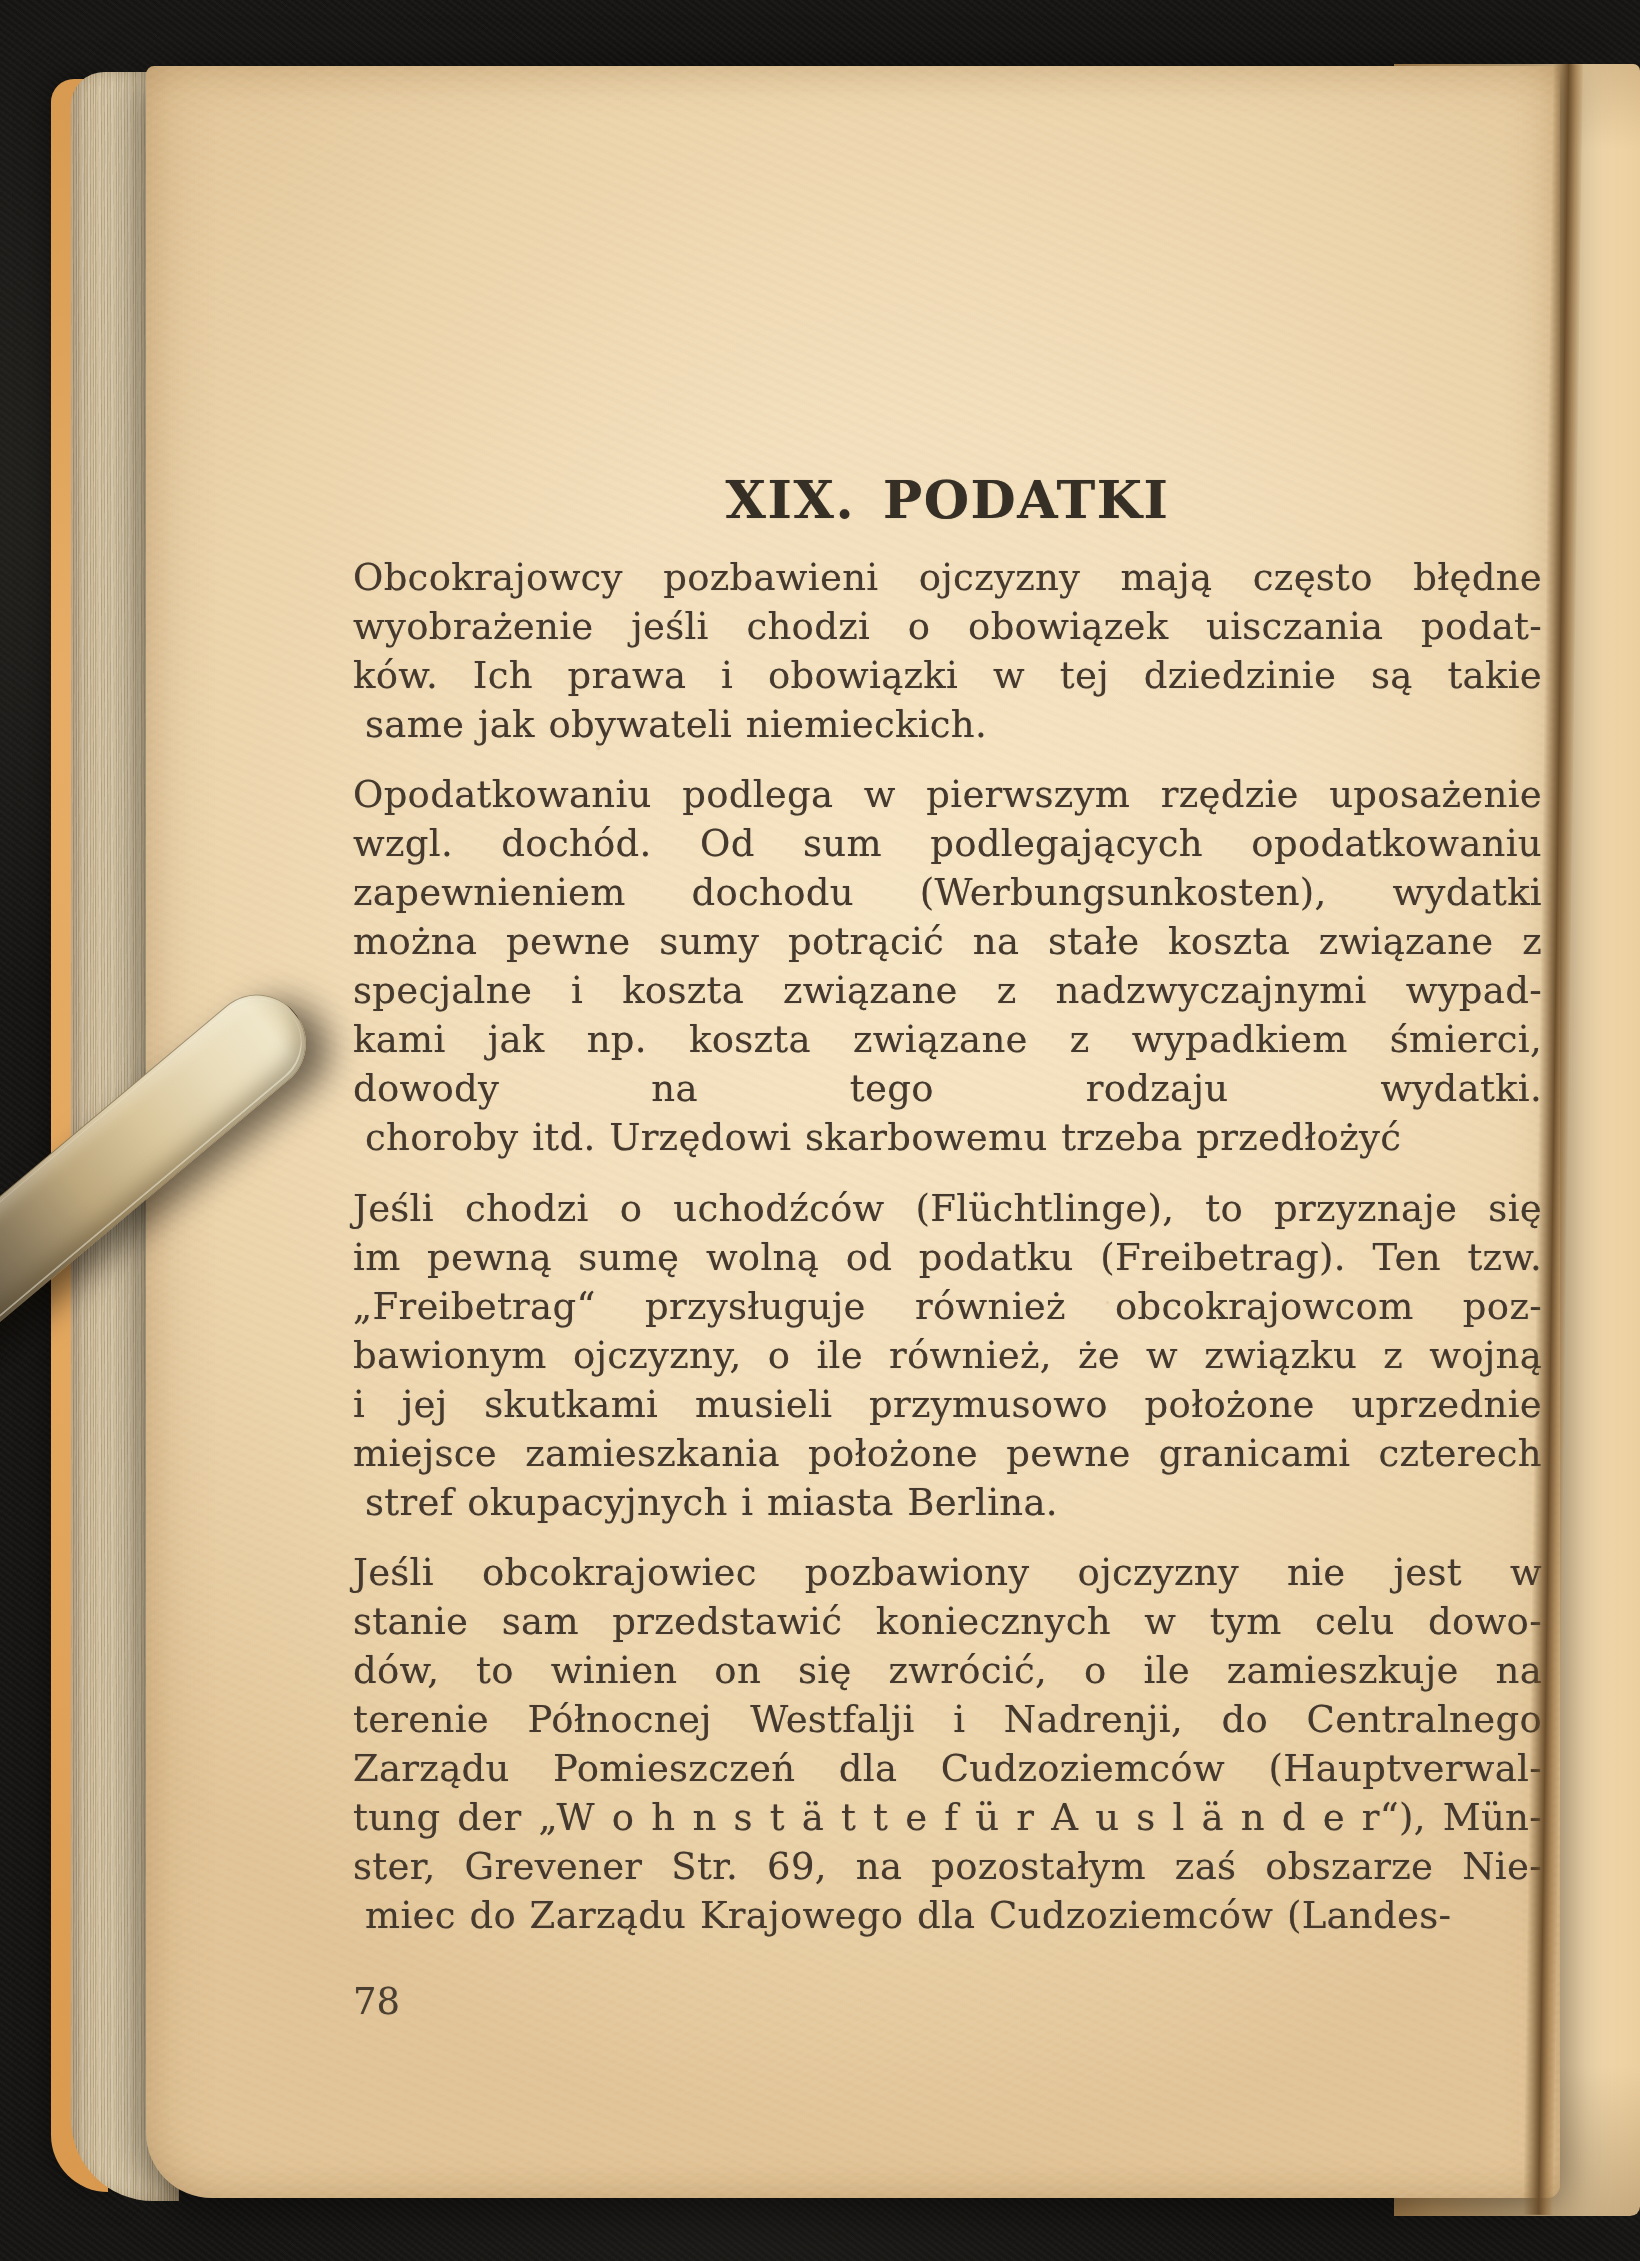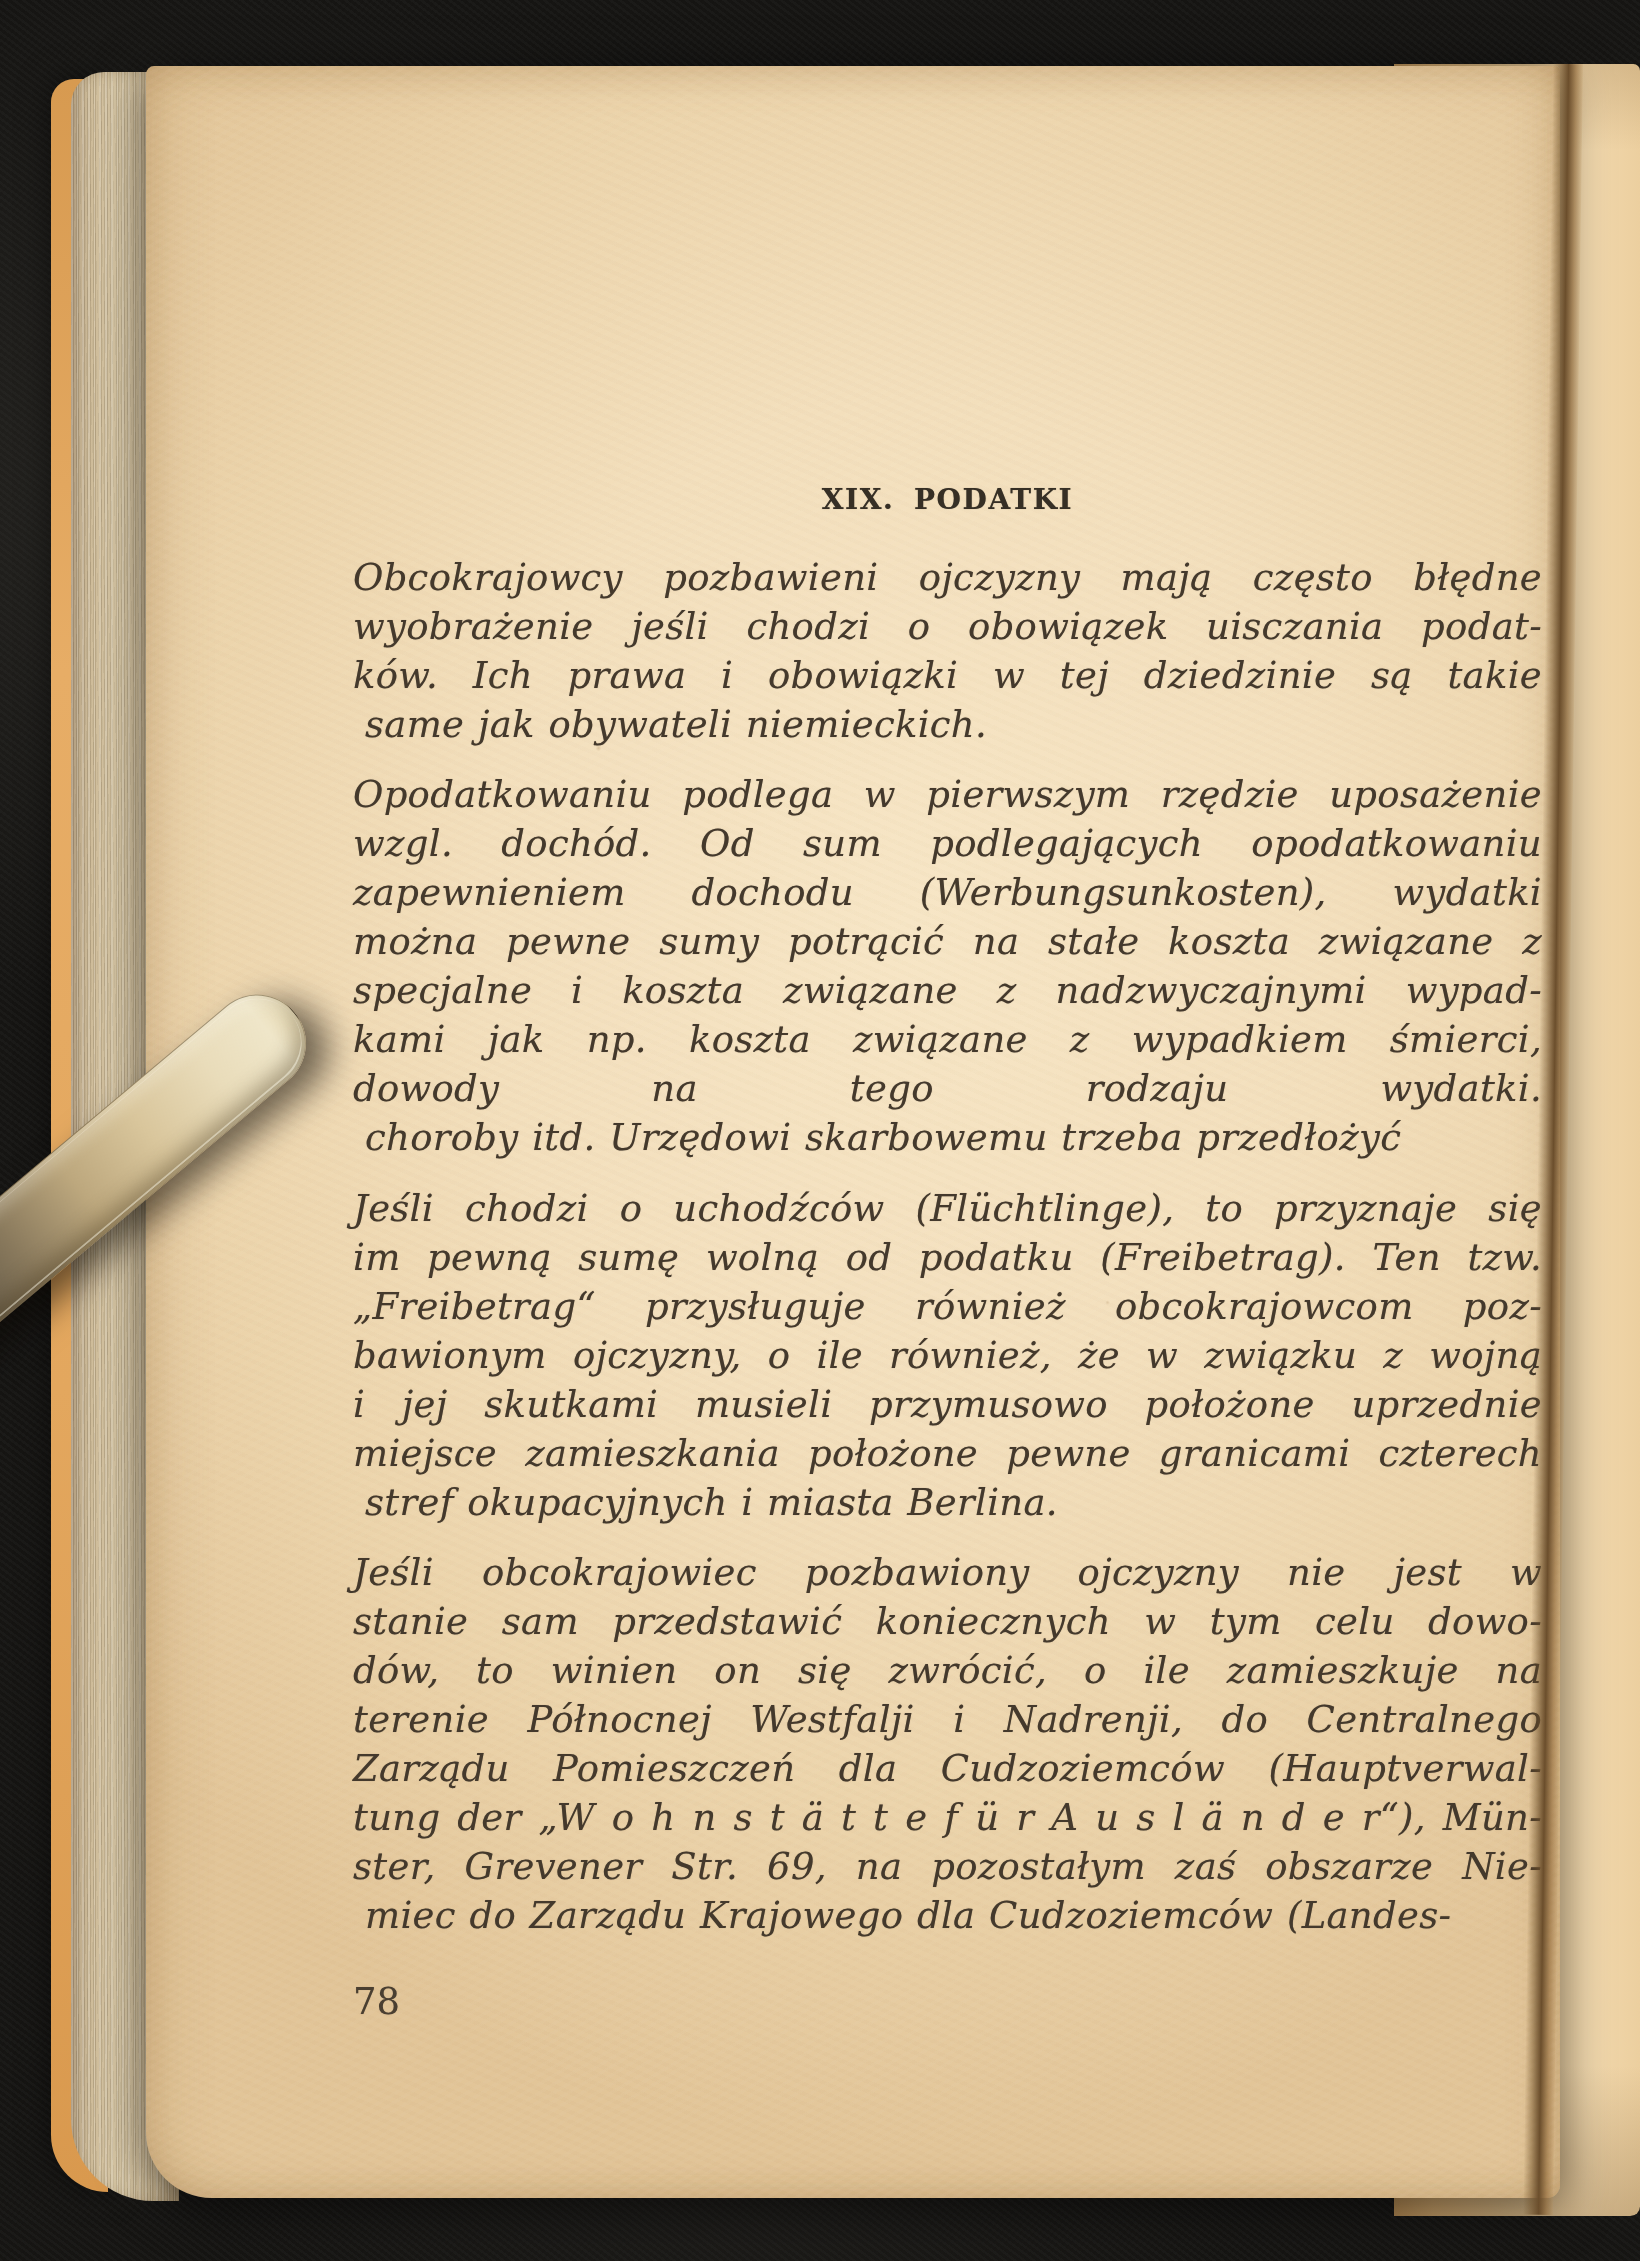--- a/index.html
+++ b/index.html
@@ -82,34 +82,33 @@
       rgba(140,100,52,.55) 78%,
       rgba(190,150,95,.18) 100%);
     z-index:4;
   }
   
   .text-col{
     position:absolute;left:207px;top:0;width:1189px;color:#43382c;z-index:5;
   }
   .heading{
     margin:408px 0 27px 0;
-    font-size:28px;line-height:52px;font-weight:bold;
+    font-size:52px;line-height:52px;font-weight:bold;
     letter-spacing:1.6px;word-spacing:8.2px;text-align:center;
     color:#362f25;
     text-shadow:0 0 0.8px rgba(54,47,37,.55);
   }
   .para{margin:0 0 21.3px 0;}
   .tline{
     font-size:37px;line-height:49px;
     letter-spacing:0.3px;word-spacing:1.6px;
     text-align:justify;text-align-last:justify;
     color:#44392c;
     text-shadow:0 0 0.8px rgba(68,57,44,.45);
     white-space:normal;
-    font-style:italic;
   }
   .para .tline:last-child{text-align-last:left;margin-left:12px;}
   .page-number{
     margin-top:37px;font-size:37px;line-height:49px;color:#4a3f31;
     text-shadow:0 0 0.8px rgba(68,57,44,.4);
   }
   
   .letter-opener{
     position:absolute;left:-262px;top:1166px;width:628px;height:95px;
     border-radius:48px;

